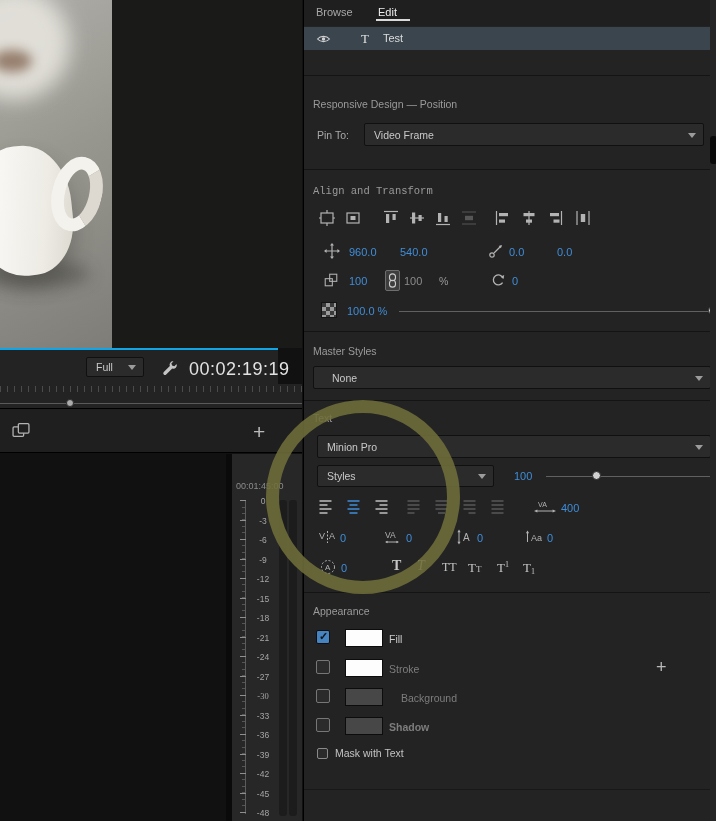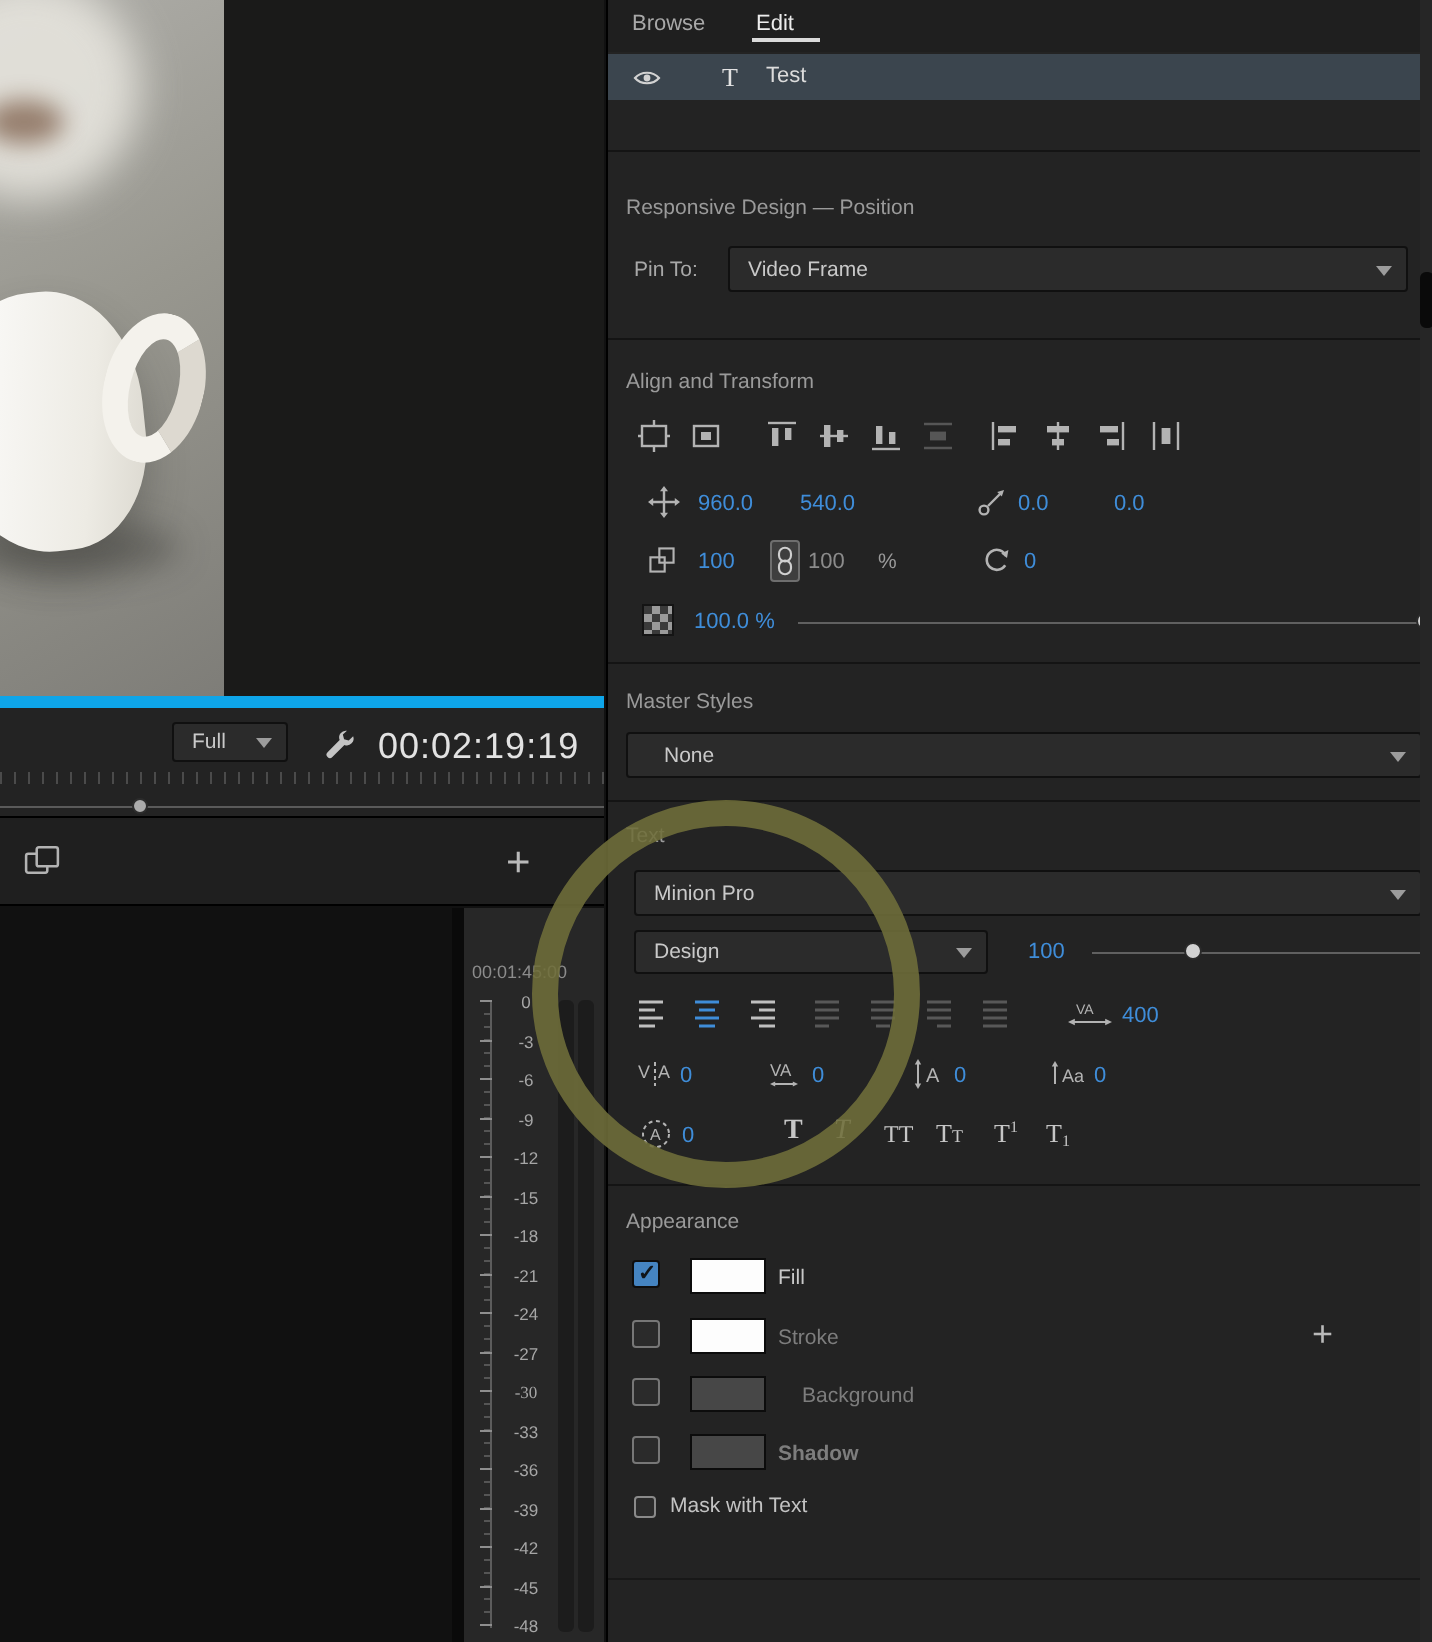--- a/index.html
+++ b/index.html
@@ -21,21 +21,21 @@
   .blob-top { position:absolute; left:-42px; top:-12px; width:112px; height:112px; background:#eae8e1; border-radius:50%; filter:blur(10px); opacity:.85; }
   .coffee-hint { position:absolute; left:-8px; top:50px; width:40px; height:22px; background:#6e4a33; border-radius:50%; filter:blur(6px); opacity:.65; }
   .mug-shadow { position:absolute; left:-22px; top:260px; width:112px; height:28px; background:rgba(40,40,36,.35); border-radius:50%; filter:blur(8px); }
   .mug-body { position:absolute; left:-28px; top:146px; width:100px; height:130px;
     background:linear-gradient(100deg,#ffffff,#edebe4 70%,#d9d6cd);
     border-radius:48% 46% 42% 50%; transform:rotate(-6deg); box-shadow:0 12px 20px rgba(50,50,45,.3); }
   .mug-handle { position:absolute; left:52px; top:156px; width:50px; height:76px;
     border:13px solid #f4f2ec; border-right-color:#ddd9d0; border-radius:50%; transform:rotate(14deg); }
 
   
-  #transport { left:0; top:348px; width:302px; height:36px; background:#232323; border-top:6px solid #0ea5e9; }
+  #transport { left:0; top:348px; width:278px; height:36px; background:#232323; border-top:2px solid #0ea5e9; }
   .dropdown { position:absolute; background:#2b2b2b; border:1px solid #101010; border-radius:2px; }
   .dd-label { position:absolute; left:9px; top:50%; transform:translateY(-52%); font-size:10.5px; color:#c9c9c9; white-space:nowrap; }
   .chev { position:absolute; right:7px; top:50%; margin-top:-2px; width:0; height:0;
     border-left:4px solid transparent; border-right:4px solid transparent; border-top:5px solid #9c9c9c; }
   #timecode-program { left:189px; top:9px; font-size:18px; color:#e2e2e2; letter-spacing:.5px; }
 
   
   #scrub { left:0; top:384px; width:302px; height:24px; background:#232323; }
   .tickrow { position:absolute; left:0; top:2px; width:302px; height:6px;
     background:repeating-linear-gradient(90deg,#4b4b4b 0 1px,transparent 1px 7px); }
@@ -220,21 +220,21 @@
 
     <div class="abs lbl" style="left:9px; top:98px;">Responsive Design — Position</div>
     <div class="abs" style="left:13px; top:129px; font-size:10.5px; color:#a8a8a8;">Pin To:</div>
     <div class="dropdown" style="left:60px; top:123px; width:340px; height:23px;">
       <span class="dd-label">Video Frame</span>
       <span class="chev"></span>
     </div>
 
     <div class="divider" style="top:169px;"></div>
 
-    <div class="abs lbl" style="left:9px; top:185px;">Align and Transform</div>
+    <div class="abs lbl" style="left:9px; top:185px;font-family:Liberation Mono, monospace;">Align and Transform</div>
 
     <svg class="abs icn" style="left:14px; top:209px;" width="18" height="18" viewBox="0 0 18 18">
       <rect x="3" y="4" width="12" height="10"></rect>
         <path d="M9 1v3M9 14v3M1 9h2M15 9h2"></path>
       </svg>
     <svg class="abs icn" style="left:40px; top:209px;" width="18" height="18" viewBox="0 0 18 18">
       <rect x="3" y="4" width="12" height="10"></rect>
         <rect class="fillbar" x="6.5" y="7" width="5" height="4"></rect>
       </svg>
     <svg class="abs icn" style="left:78px; top:209px;" width="18" height="18" viewBox="0 0 18 18">
@@ -323,21 +323,21 @@
     </div>
 
     <div class="divider" style="top:400px;"></div>
 
     <div class="abs lbl" style="left:9px; top:412px;">Text</div>
     <div class="dropdown" style="left:13px; top:435px; width:394px; height:23px;">
       <span class="dd-label">Minion Pro</span>
       <span class="chev"></span>
     </div>
     <div class="dropdown" style="left:13px; top:465px; width:177px; height:22px;">
-      <span class="dd-label">Design</span>
+      <span class="dd-label">Styles</span>
       <span class="chev"></span>
     </div>
     <span class="abs blue" style="left:210px; top:470px;">100</span>
     <div class="slider-line" style="left:242px; top:476px; width:171px;"></div>
     <div class="slider-dot" style="left:288px; top:471px;"></div>
 
     <svg class="abs aln" style="left:13px; top:498px;" width="17" height="17" viewBox="0 0 16 17">
       <path d="M2 3h12M2 7h8M2 11h12M2 15h8"></path>
       </svg>
     <svg class="abs aln active" style="left:41px; top:498px;" width="17" height="17" viewBox="0 0 16 17">

